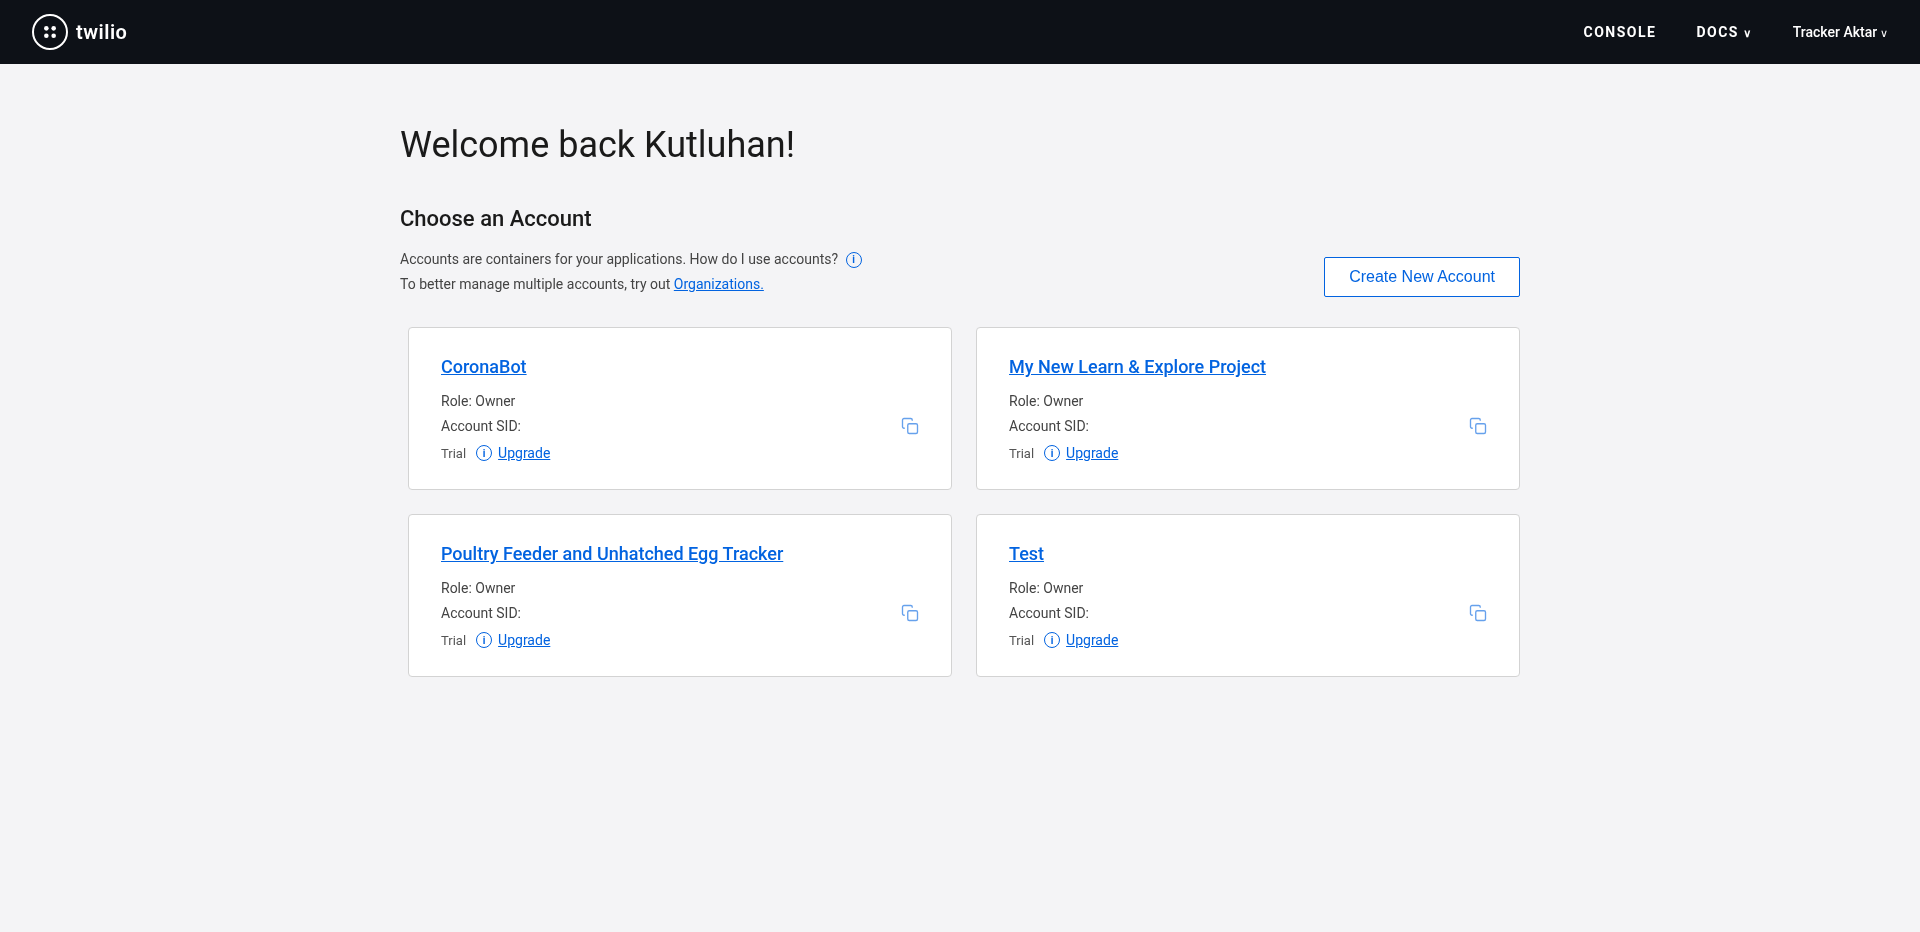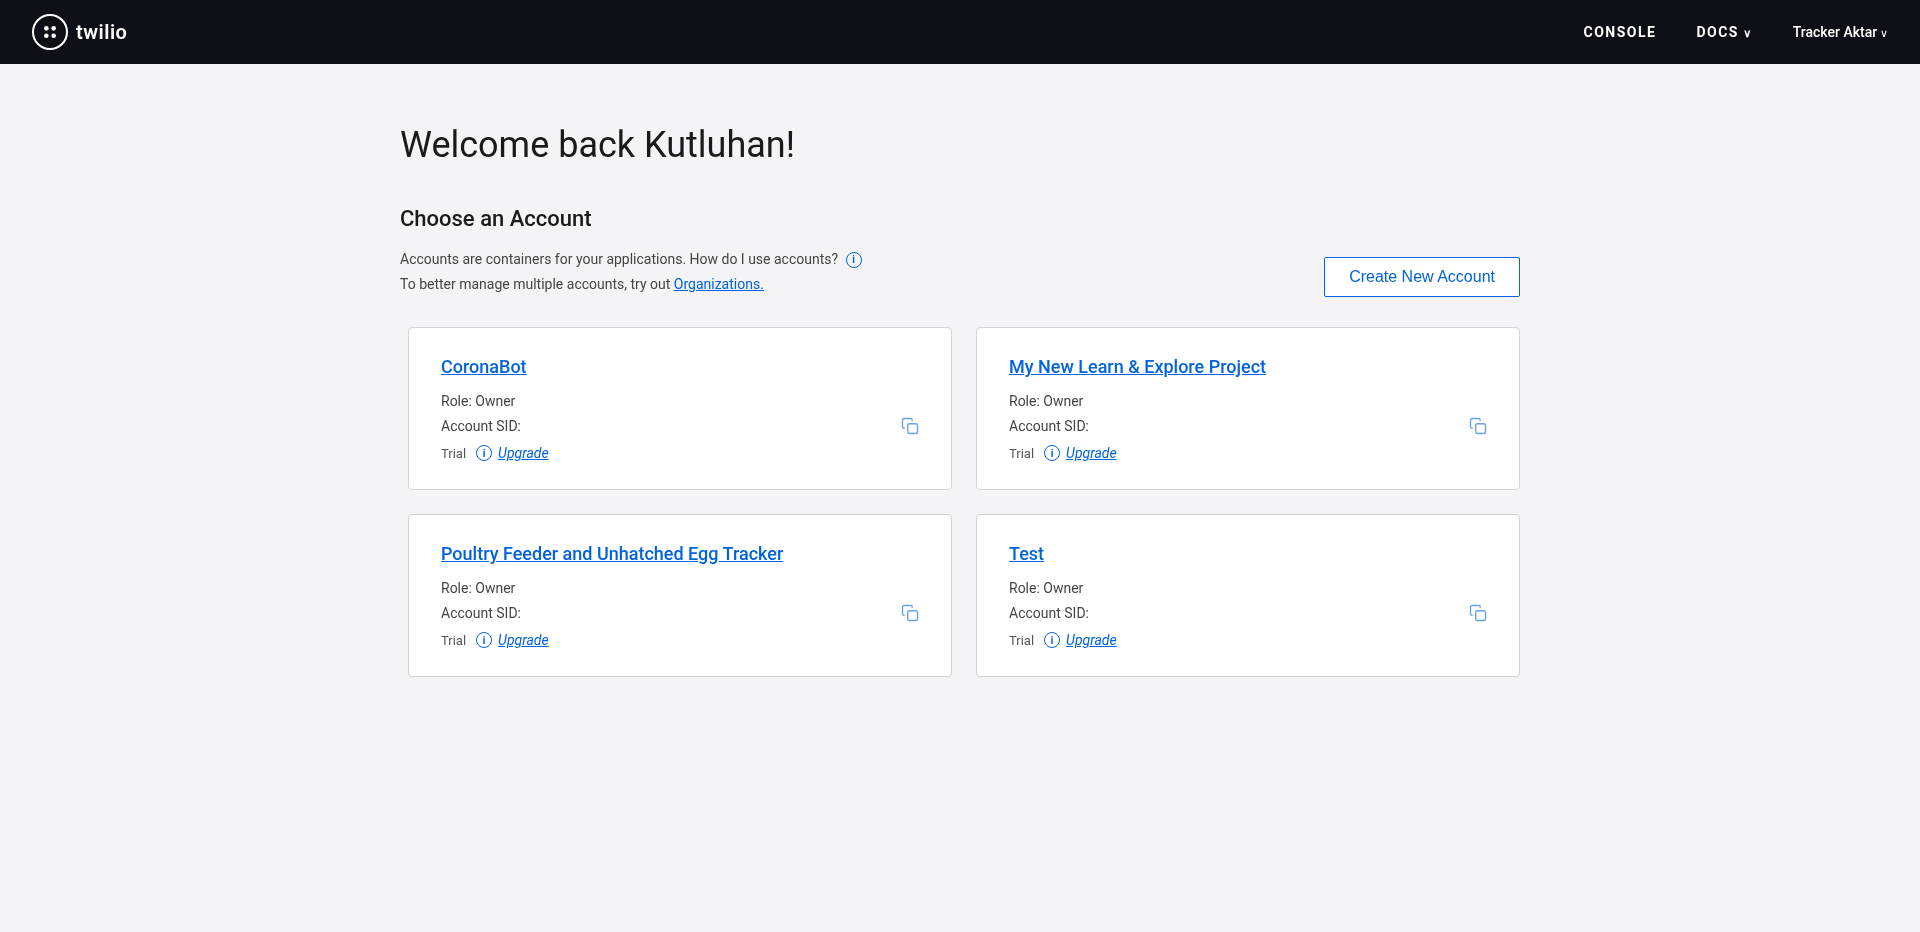--- a/index.html
+++ b/index.html
@@ -198,21 +198,20 @@
     .trial-badge {
       font-size: 13px;
       color: #555;
     }
 
     .upgrade-link {
       color: #0263e0;
       text-decoration: underline;
       cursor: pointer;
       font-size: 14px;
-      font-style: italic;
     }
   </style>
 </head>
 <body>
 
 <nav class="navbar">
   <div class="navbar-logo">
     <div class="logo-icon">
       <svg viewBox="0 0 24 24" fill="none" xmlns="http://www.w3.org/2000/svg">
         <circle cx="8" cy="8" r="2.5" fill="white"></circle>

